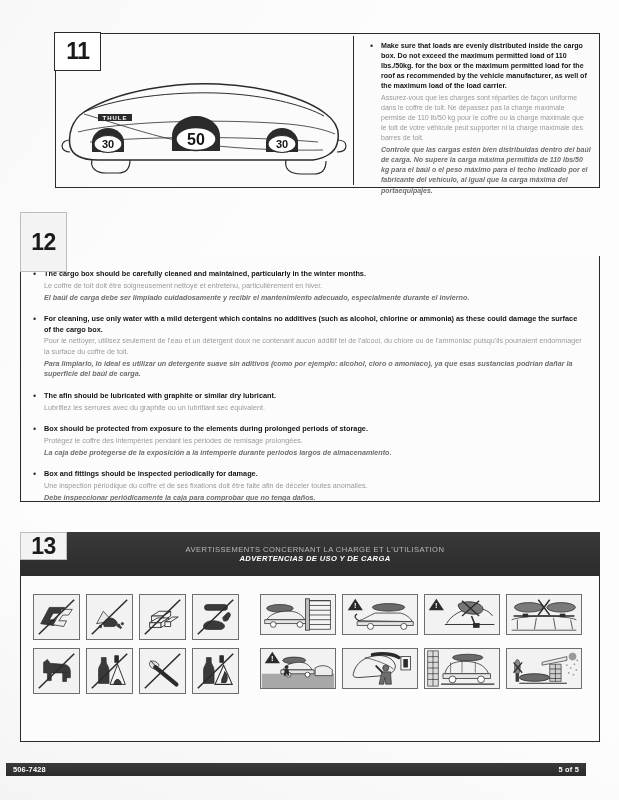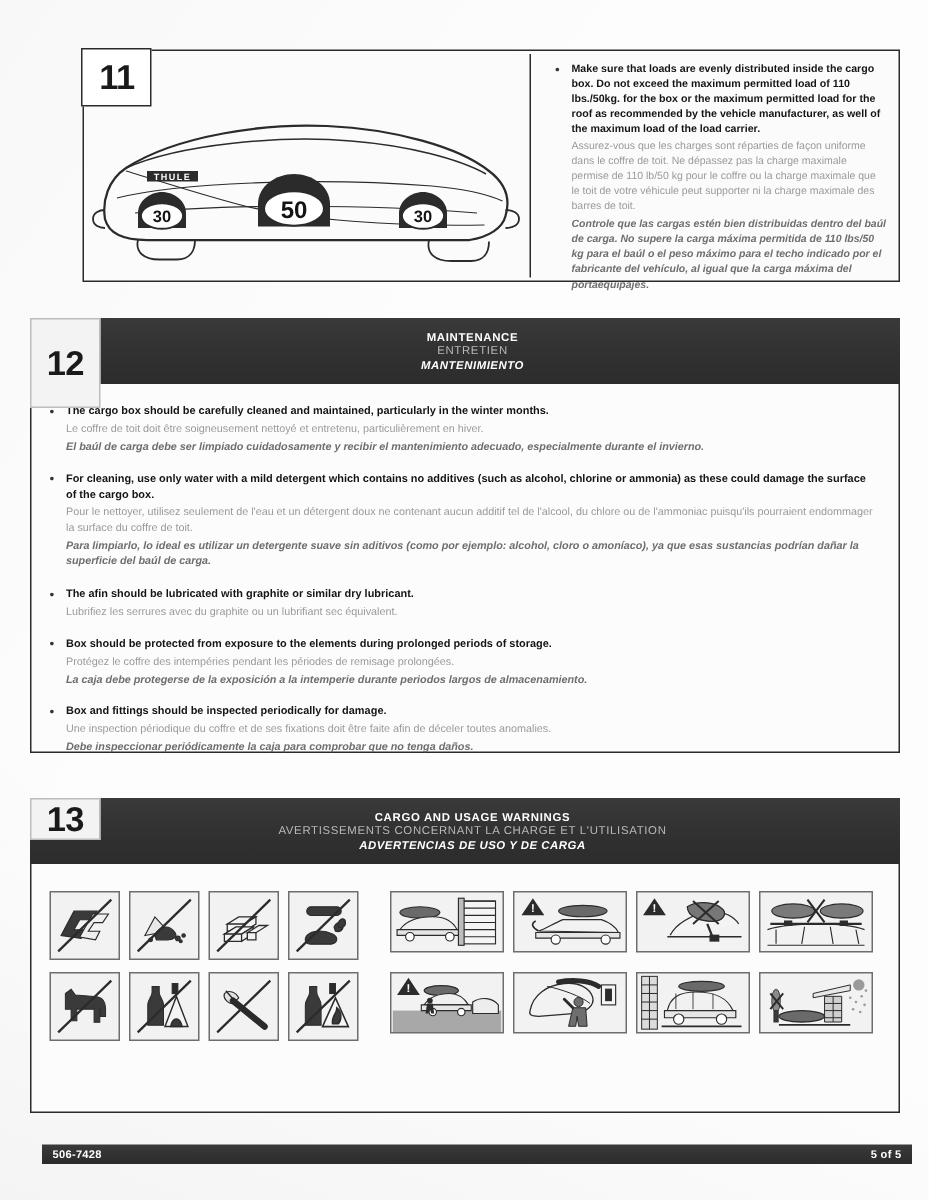--- a/index.html
+++ b/index.html
@@ -114,21 +114,21 @@
     position:relative;
     overflow:hidden;
   }
   .icon-sq{width:47px;height:46px;}
   .icon-wide{width:76px;height:41px;}
   .gap-sep{width:9px;flex:0 0 9px;}
   .icon-cell svg{display:block;width:100%;height:100%;}
 
   
   .footbar{
-    position:absolute;left:28px;top:763px;width:580px;height:13px;
+    position:absolute;left:6px;top:763px;width:580px;height:13px;
     background:linear-gradient(180deg,#3a3a3a,#2b2b2b);
     display:flex;align-items:center;justify-content:space-between;
     padding:0 7px;box-sizing:border-box;
   }
   .foot-txt{color:#ffffff;font-size:7.4px;font-weight:bold;letter-spacing:.2px;}
 </style>
 </head>
 <body>
 
 <div class="scan-bg"></div>
@@ -186,27 +186,20 @@
           <div class="t-fr">Assurez-vous que les charges sont réparties de façon uniforme dans le coffre de toit. Ne dépassez pas la charge maximale permise de 110 lb/50 kg pour le coffre ou la charge maximale que le toit de votre véhicule peut supporter ni la charge maximale des barres de toit.</div>
           <div class="t-es">Controle que las cargas estén bien distribuidas dentro del baúl de carga. No supere la carga máxima permitida de 110 lbs/50 kg para el baúl o el peso máximo para el techo indicado por el fabricante del vehículo, al igual que la carga máxima del portaequipajes.</div>
         </div>
       </div>
 
     </div>
   </div>
 
   <div class="panel" id="panel12">
 
-    <div class="hdrbar">
-      <div class="hdr-titles">
-        <div class="h-en">MAINTENANCE</div>
-        <div class="h-fr">ENTRETIEN</div>
-        <div class="h-es">MANTENIMIENTO</div>
-      </div>
-    </div>
     <div class="numchip" id="p12-chip">12</div>
 
     <div class="p12-body">
 
       <div class="bullet">
         <div class="t-en">The cargo box should be carefully cleaned and maintained, particularly in the winter months.</div>
         <div class="t-fr">Le coffre de toit doit être soigneusement nettoyé et entretenu, particulièrement en hiver.</div>
         <div class="t-es">El baúl de carga debe ser limpiado cuidadosamente y recibir el mantenimiento adecuado, especialmente durante el invierno.</div>
       </div>
 
@@ -233,21 +226,20 @@
         <div class="t-es">Debe inspeccionar periódicamente la caja para comprobar que no tenga daños.</div>
       </div>
 
     </div>
   </div>
 
   <div class="panel" id="panel13">
 
     <div class="hdrbar">
       <div class="hdr-titles">
-        <div class="h-en">CARGO AND USAGE WARNINGS</div>
         <div class="h-fr">AVERTISSEMENTS CONCERNANT LA CHARGE ET L'UTILISATION</div>
         <div class="h-es">ADVERTENCIAS DE USO Y DE CARGA</div>
       </div>
     </div>
     <div class="numchip" id="p13-chip">13</div>
 
     <div class="p13-body">
 
       <div class="icon-row">
 

